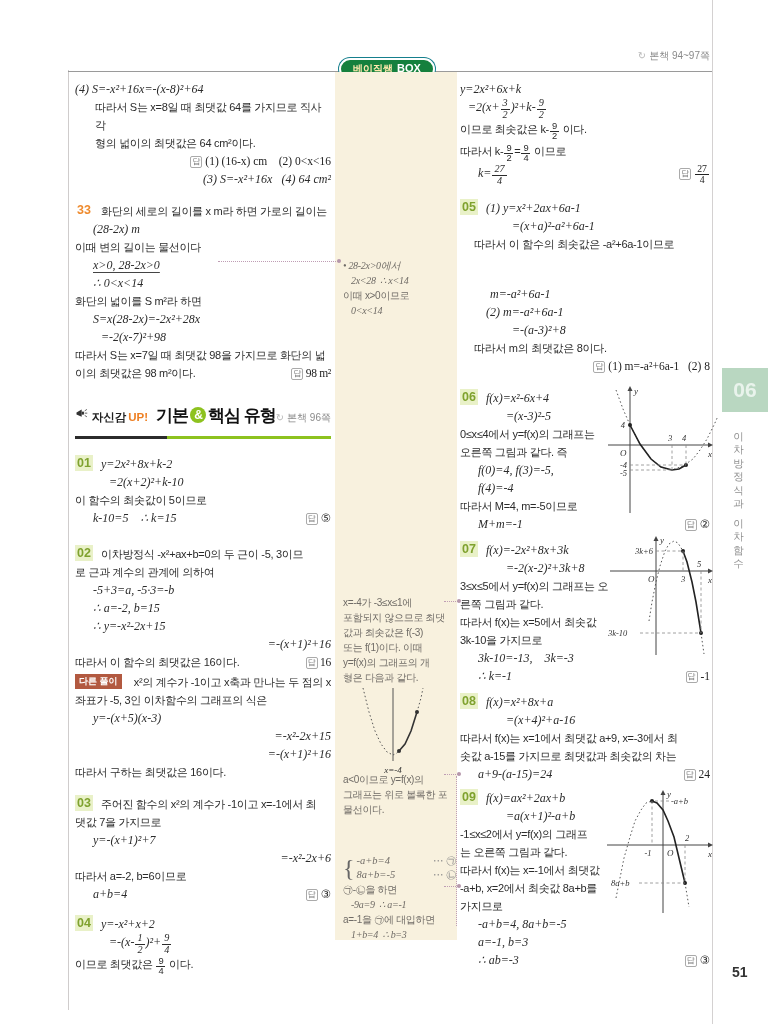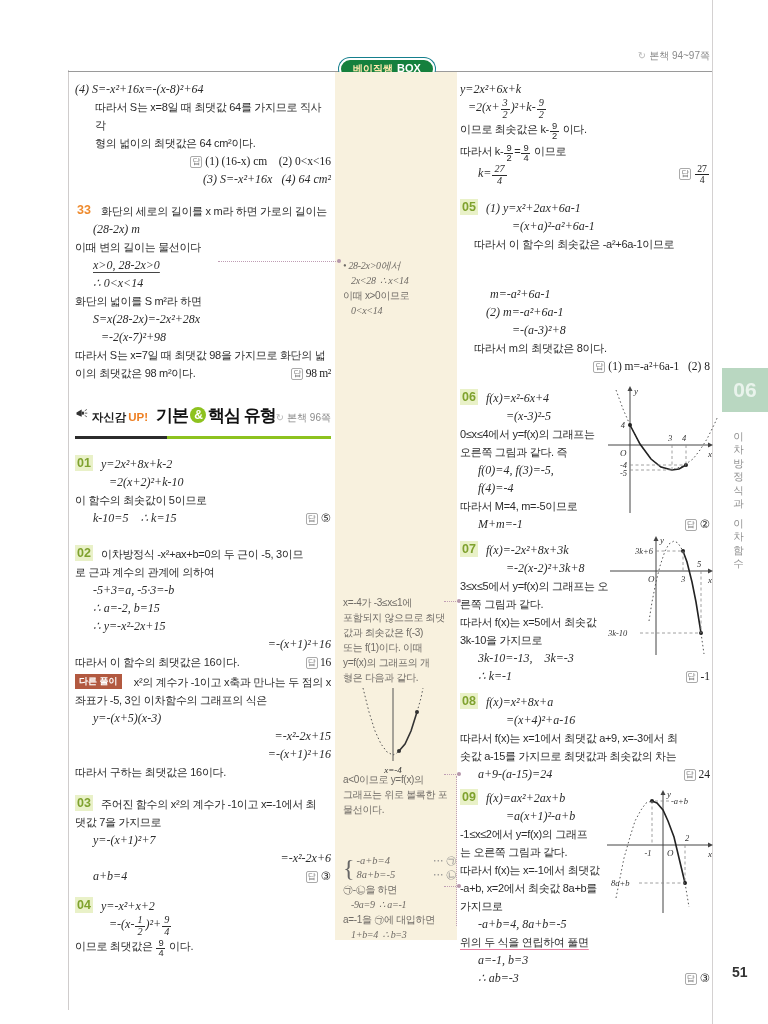--- a/index.html
+++ b/index.html
@@ -247,20 +247,21 @@
       </div>
     </div>
 
     <div class="prob" style="margin-top:14px;">
       <span class="pnum">03</span>
       <div>
           <div class="ln tx first">주어진 함수의 x²의 계수가 -1이고 x=-1에서 최</div>
           <div class="ln tx pl0">댓값 7을 가지므로</div>
           <div class="ln fm pl18">y=-(x+1)²+7</div>
           <div class="ln fm pl28">=-x²-2x+6</div>
+          <div class="ln tx pl0">따라서 a=-2, b=6이므로</div>
           <div class="ln fm pl18">a+b=4<span class="ans"><span class="ansbox">답</span> ③</span></div>
         </div>
     </div>
 
     <div class="prob" style="margin-top:12px;">
       <span class="pnum">04</span>
       <div>
           <div class="ln fm first">y=-x²+x+2</div>
           <div class="ln fm pl34">=-(x-<span class="frac"><span class="fnum">1</span><span class="fden">2</span></span>)²+<span class="frac"><span class="fnum">9</span><span class="fden">4</span></span></div>
           <div class="ln tx pl0">이므로 최댓값은 <span class="frac"><span class="fnum">9</span><span class="fden">4</span></span> 이다.</div>
@@ -410,21 +411,20 @@
       </div>
       <div>
           <div class="ln fm first">f(x)=ax²+2ax+b</div>
           <div class="ln fm pl46">=a(x+1)²-a+b</div>
           <div class="ln tx pl0">-1≤x≤2에서 y=f(x)의 그래프</div>
           <div class="ln tx pl0">는 오른쪽 그림과 같다.</div>
           <div class="ln tx pl0">따라서 f(x)는 x=-1에서 최댓값</div>
           <div class="ln tx pl0">-a+b, x=2에서 최솟값 8a+b를</div>
           <div class="ln tx pl0">가지므로</div>
           <div class="ln fm pl18">-a+b=4, 8a+b=-5</div>
-          <div class="ln tx pl0 pul2">위의 두 식을 연립하여 풀면</div>
           <div class="ln fm pl18">a=-1, b=3</div>
           <div class="ln fm pl18">∴ ab=-3<span class="ans"><span class="ansbox">답</span> ③</span></div>
         </div>
     </div>
   </div>
 
   <div class="dotline" style="left:218px;top:261px;width:120px;"></div>
   <div class="dotline" style="left:444px;top:601px;width:14px;"></div>
   <div class="dotline" style="left:444px;top:774px;width:14px;"></div>
   <div class="dotline" style="left:444px;top:886px;width:14px;"></div>

